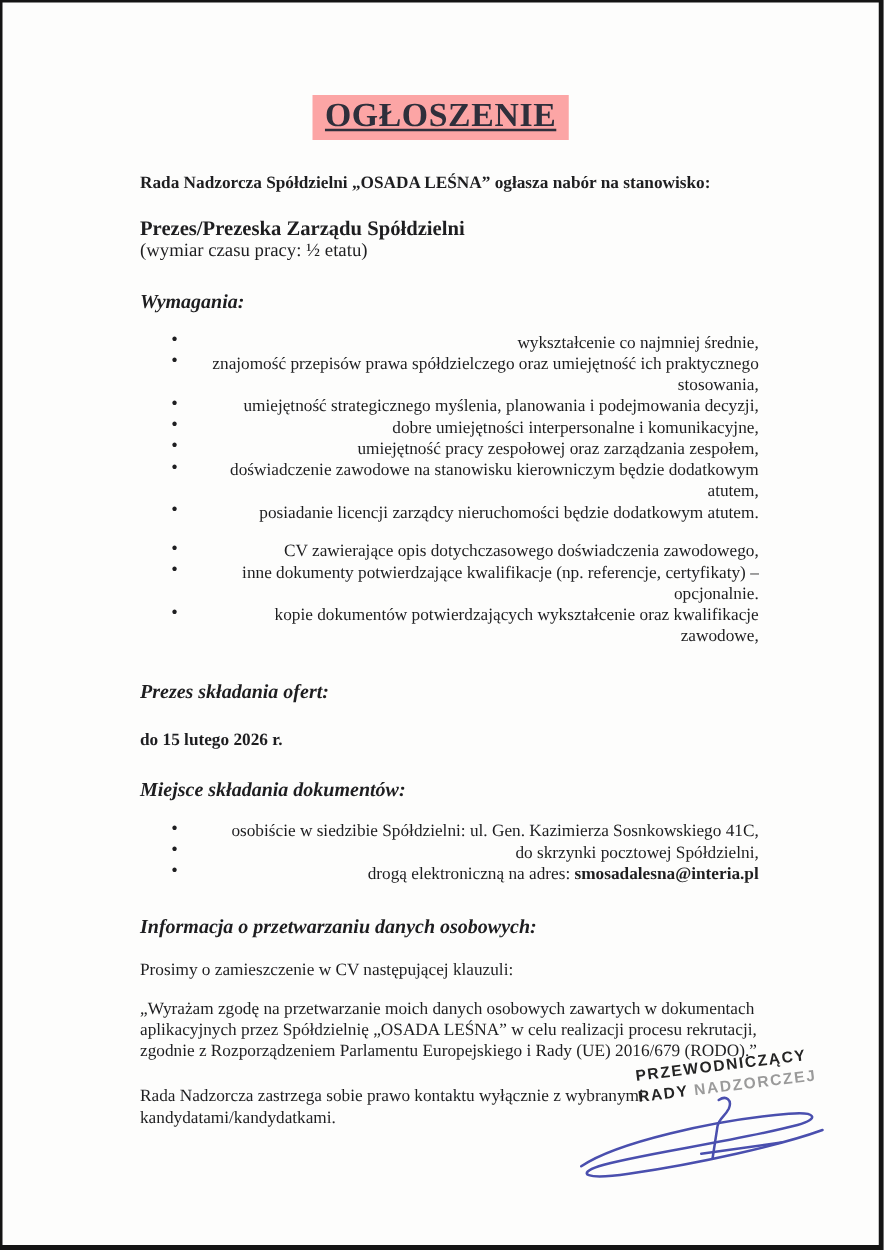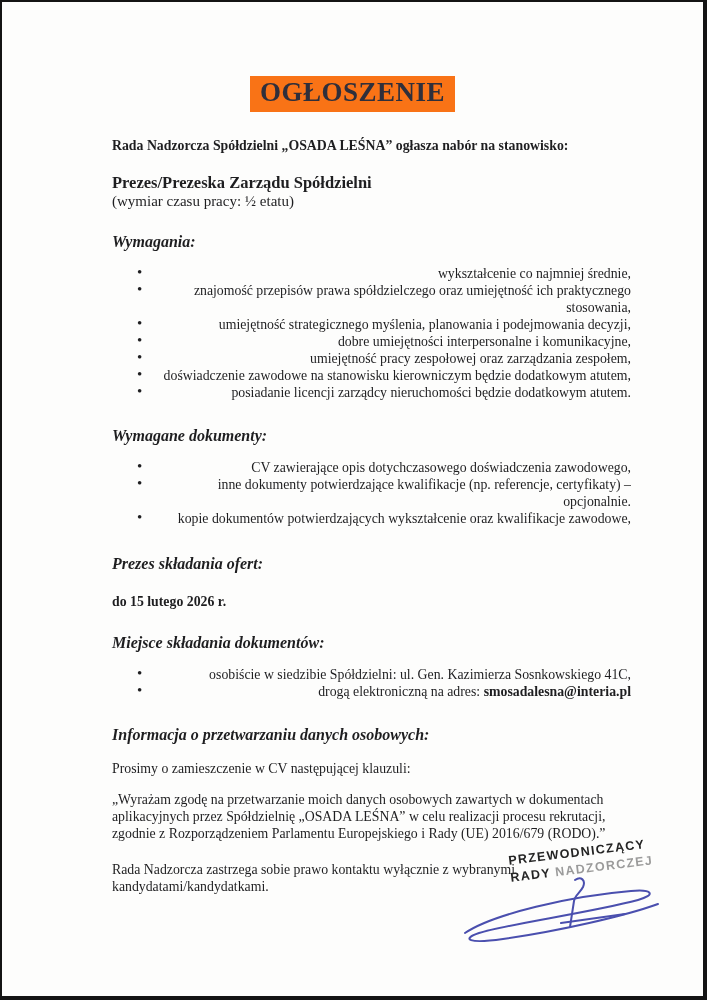--- a/index.html
+++ b/index.html
@@ -4,23 +4,23 @@
 <style>
   html,body{margin:0;padding:0;background:#e8e8e8;}
   .scan{
     position:relative;width:707px;height:1000px;box-sizing:border-box;
     background:#fdfdfc;border:solid #141414;border-width:2px 4px 4px 2px;
     font-family:"Liberation Serif", serif;color:#1e1e20;overflow:hidden;
   }
   .title-row{margin-top:74px;text-align:center;}
   .title{
     display:inline-block;font-weight:bold;font-size:27px;letter-spacing:.5px;
-    color:#2f2f3b;background:#f97316;padding:1px 10px 4px;
+    color:#2f2f3b;background:#fca5a5;padding:1px 10px 4px;text-decoration:underline;
   }
-  .content{padding:12px 72px 0 110px;}
+  .content{padding:12px 96px 0 110px;}
   .bold{font-weight:bold;}
   p{margin:0;font-size:13.8px;line-height:17px;}
   .intro{margin-top:13px;font-size:13.8px;}
   .position-name{margin-top:19px;font-size:16.5px;line-height:19px;}
   .position-sub{font-size:15px;line-height:19px;}
   h2{margin:0;font-size:16px;line-height:19px;font-style:italic;}
   .h-wymagania{margin-top:21px;}
   .h-dokumenty{margin-top:25px;}
   .h-termin{margin-top:27px;}
   .h-miejsce{margin-top:23px;}
@@ -60,33 +60,33 @@
     <ul>
       <li>wykształcenie co najmniej średnie,</li>
       <li>znajomość przepisów prawa spółdzielczego oraz umiejętność ich praktycznego stosowania,</li>
       <li>umiejętność strategicznego myślenia, planowania i podejmowania decyzji,</li>
       <li>dobre umiejętności interpersonalne i komunikacyjne,</li>
       <li>umiejętność pracy zespołowej oraz zarządzania zespołem,</li>
       <li>doświadczenie zawodowe na stanowisku kierowniczym będzie dodatkowym atutem,</li>
       <li>posiadanie licencji zarządcy nieruchomości będzie dodatkowym atutem.</li>
     </ul>
 
-    <h2 class="h-dokumenty">Wymagane dokumenty:</h2>
     <ul>
       <li>CV zawierające opis dotychczasowego doświadczenia zawodowego,</li>
       <li>inne dokumenty potwierdzające kwalifikacje (np. referencje, certyfikaty) – opcjonalnie.</li>
       <li>kopie dokumentów potwierdzających wykształcenie oraz kwalifikacje zawodowe,</li>
     </ul>
 
     <h2 class="h-termin">Prezes składania ofert:</h2>
     <p class="deadline bold">do 15 lutego 2026 r.</p>
 
     <h2 class="h-miejsce">Miejsce składania dokumentów:</h2>
     <ul>
       <li>osobiście w siedzibie Spółdzielni: ul. Gen. Kazimierza Sosnkowskiego 41C,</li>
+      <li>do skrzynki pocztowej Spółdzielni,</li>
       <li><span>drogą elektroniczną na adres: </span><span class="bold">smosadalesna@interia.pl</span></li>
     </ul>
 
     <h2 class="h-rodo">Informacja o przetwarzaniu danych osobowych:</h2>
     <p class="clause-intro">Prosimy o zamieszczenie w CV następującej klauzuli:</p>
     <p class="clause">„Wyrażam zgodę na przetwarzanie moich danych osobowych zawartych w dokumentach aplikacyjnych przez Spółdzielnię „OSADA LEŚNA” w celu realizacji procesu rekrutacji, zgodnie z Rozporządzeniem Parlamentu Europejskiego i Rady (UE) 2016/679 (RODO).”</p>
     <p class="note">Rada Nadzorcza zastrzega sobie prawo kontaktu wyłącznie z wybranymi kandydatami/kandydatkami.</p>
 
   </div>
 

